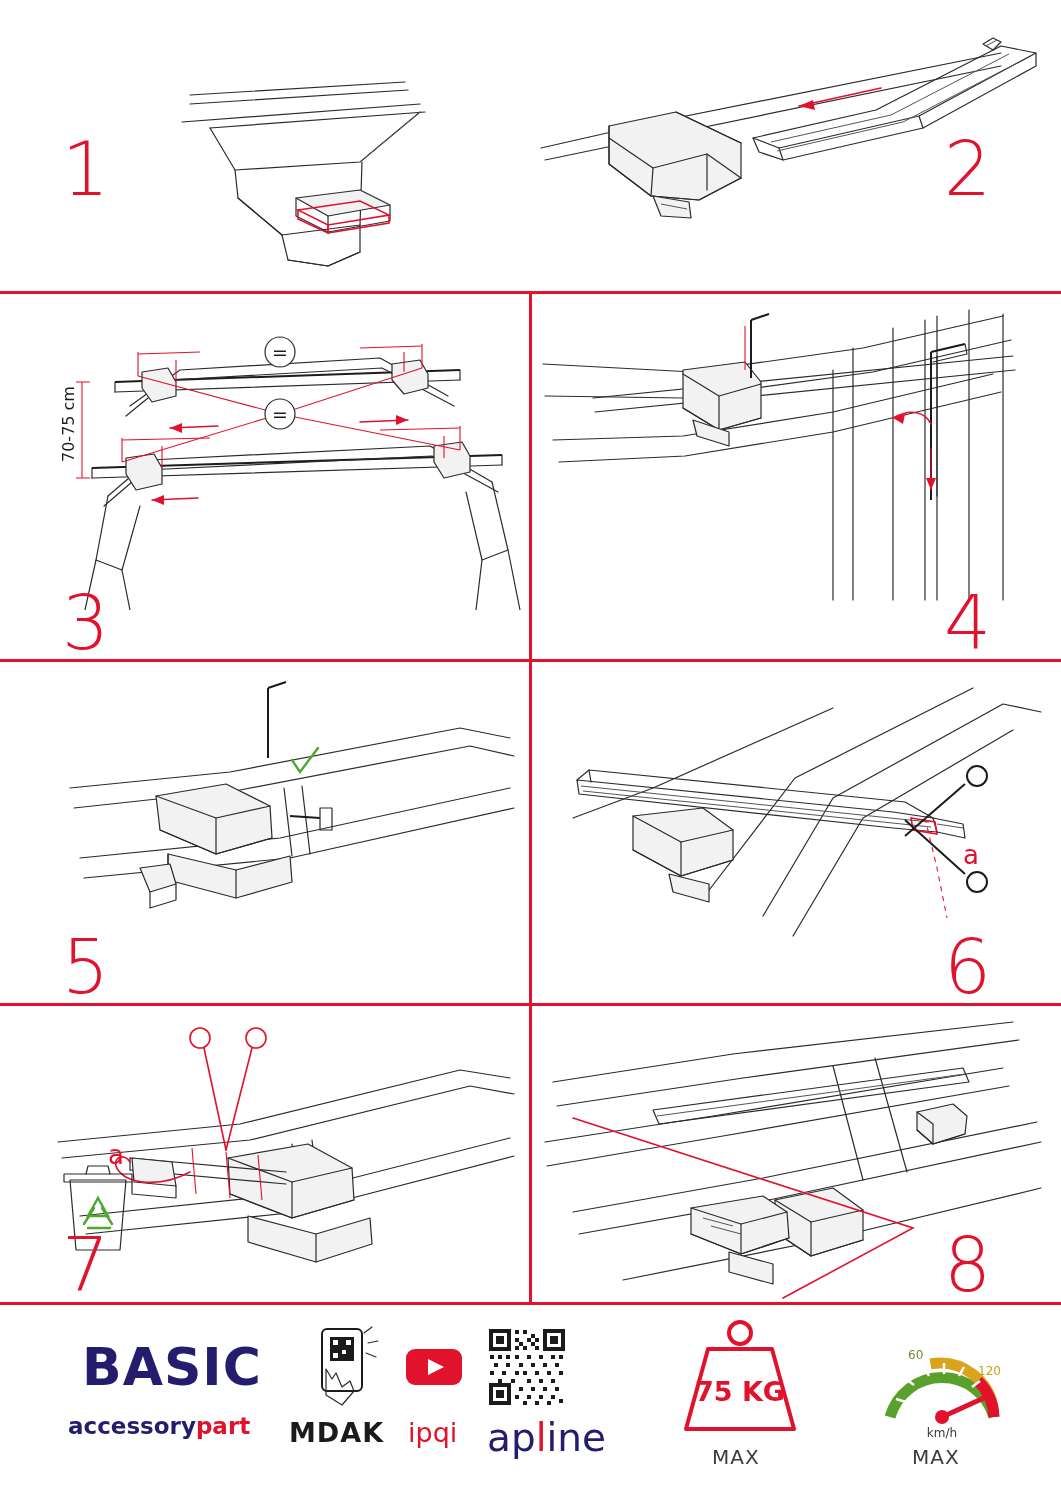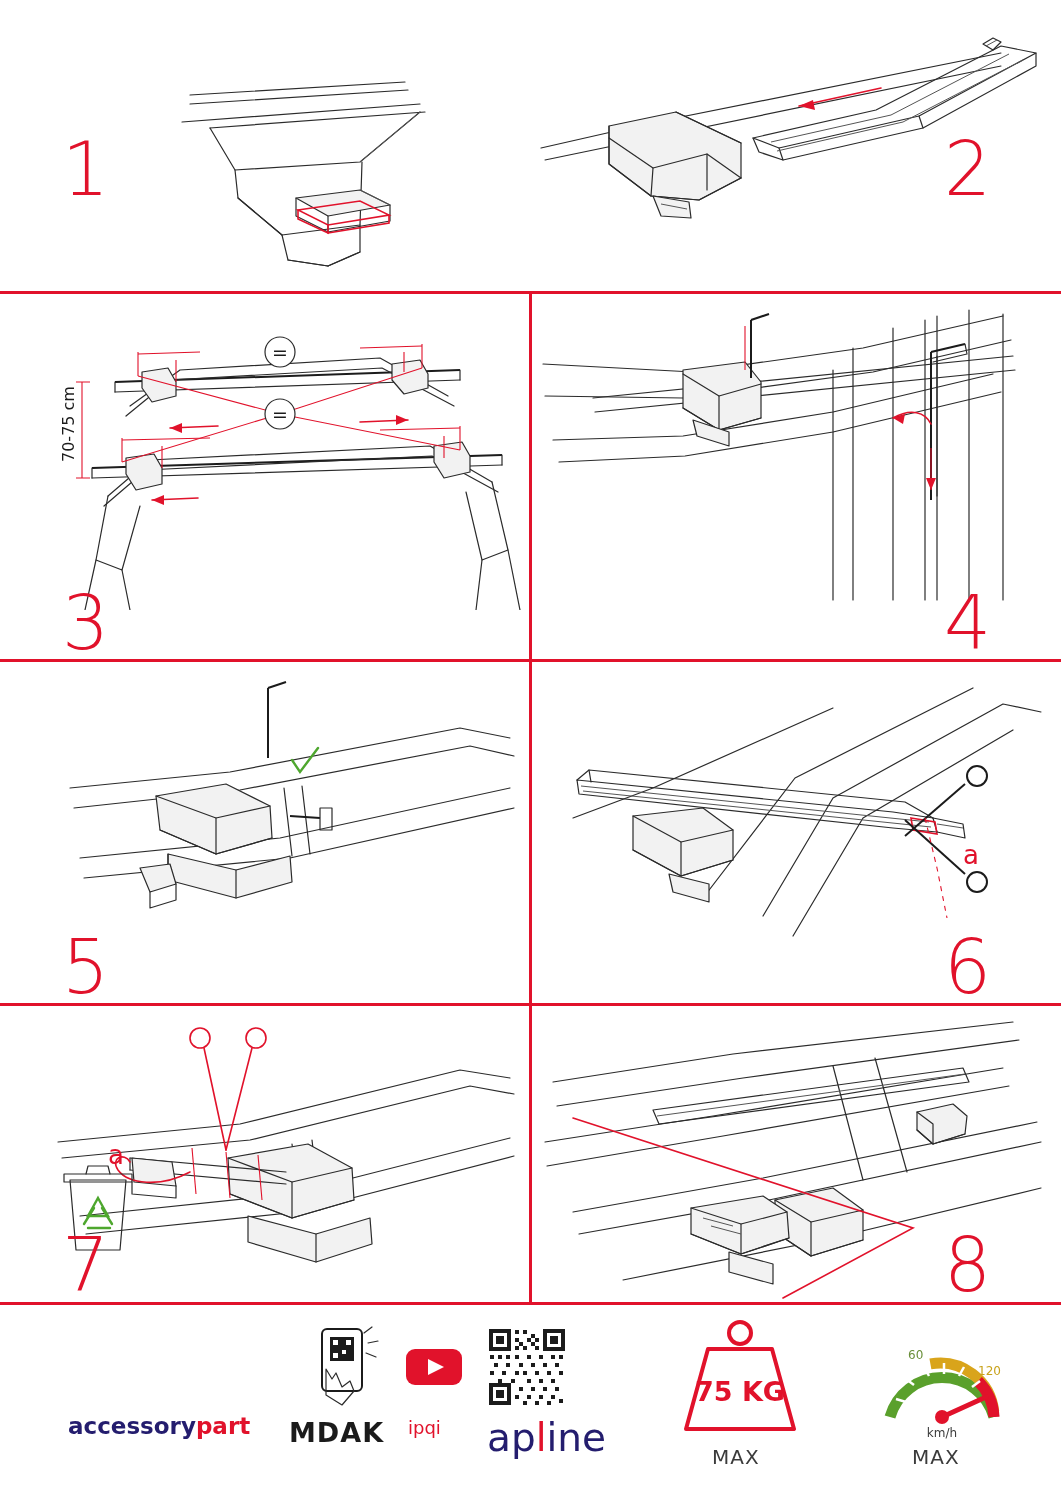--- a/index.html
+++ b/index.html
@@ -86,21 +86,21 @@
     font-weight: bold;
     font-size: 27px;
     color: #1b1b1b;
     letter-spacing: 1px;
   }
   .brand-ipqi {
     position: absolute;
     left: 408px;
     top: 112px;
     font-family: "DejaVu Sans", sans-serif;
-    font-size: 18px;
+    font-size: 27px;
     color: #e1122b;
     letter-spacing: 0px;
   }
   .brand-apline {
     position: absolute;
     left: 487px;
     top: 110px;
     font-family: "DejaVu Sans", sans-serif;
     font-size: 39px;
     color: #241d6e;
@@ -478,20 +478,21 @@
       <path class="ln-thin" d="M170 206 L200 214 M178 214 L208 222"></path>
       <path class="ln fillgray" d="M196 240 L240 252 L240 272 L196 260 Z"></path>
 
       <path class="rd" d="M40 106 L380 216 L250 286"></path>
     </svg>
   </div>
   <div class="step-num" style="left:944px; top:1228px;">8</div>
 
   <div class="footer">
 
+    <div class="brand-basic">BASIC</div>
     <div class="brand-accessory"><span>accessory</span><span class="part">part</span></div>
 
     <svg style="position:absolute; left:306px; top:20px;" width="78" height="84" viewBox="0 0 78 84">
       <rect x="16" y="4" width="40" height="62" rx="5" class="ln-thick"></rect>
       <rect x="24" y="12" width="24" height="24" fill="#1b1b1b"></rect>
       <rect x="27" y="15" width="5" height="5" fill="#ffffff"></rect>
       <rect x="40" y="15" width="5" height="5" fill="#ffffff"></rect>
       <rect x="27" y="28" width="5" height="5" fill="#ffffff"></rect>
       <rect x="36" y="25" width="4" height="4" fill="#ffffff"></rect>
       <path class="ln" d="M20 44 L26 54 L30 48 L36 62 L44 56 L48 66 L36 80 L20 70 Z"></path>

